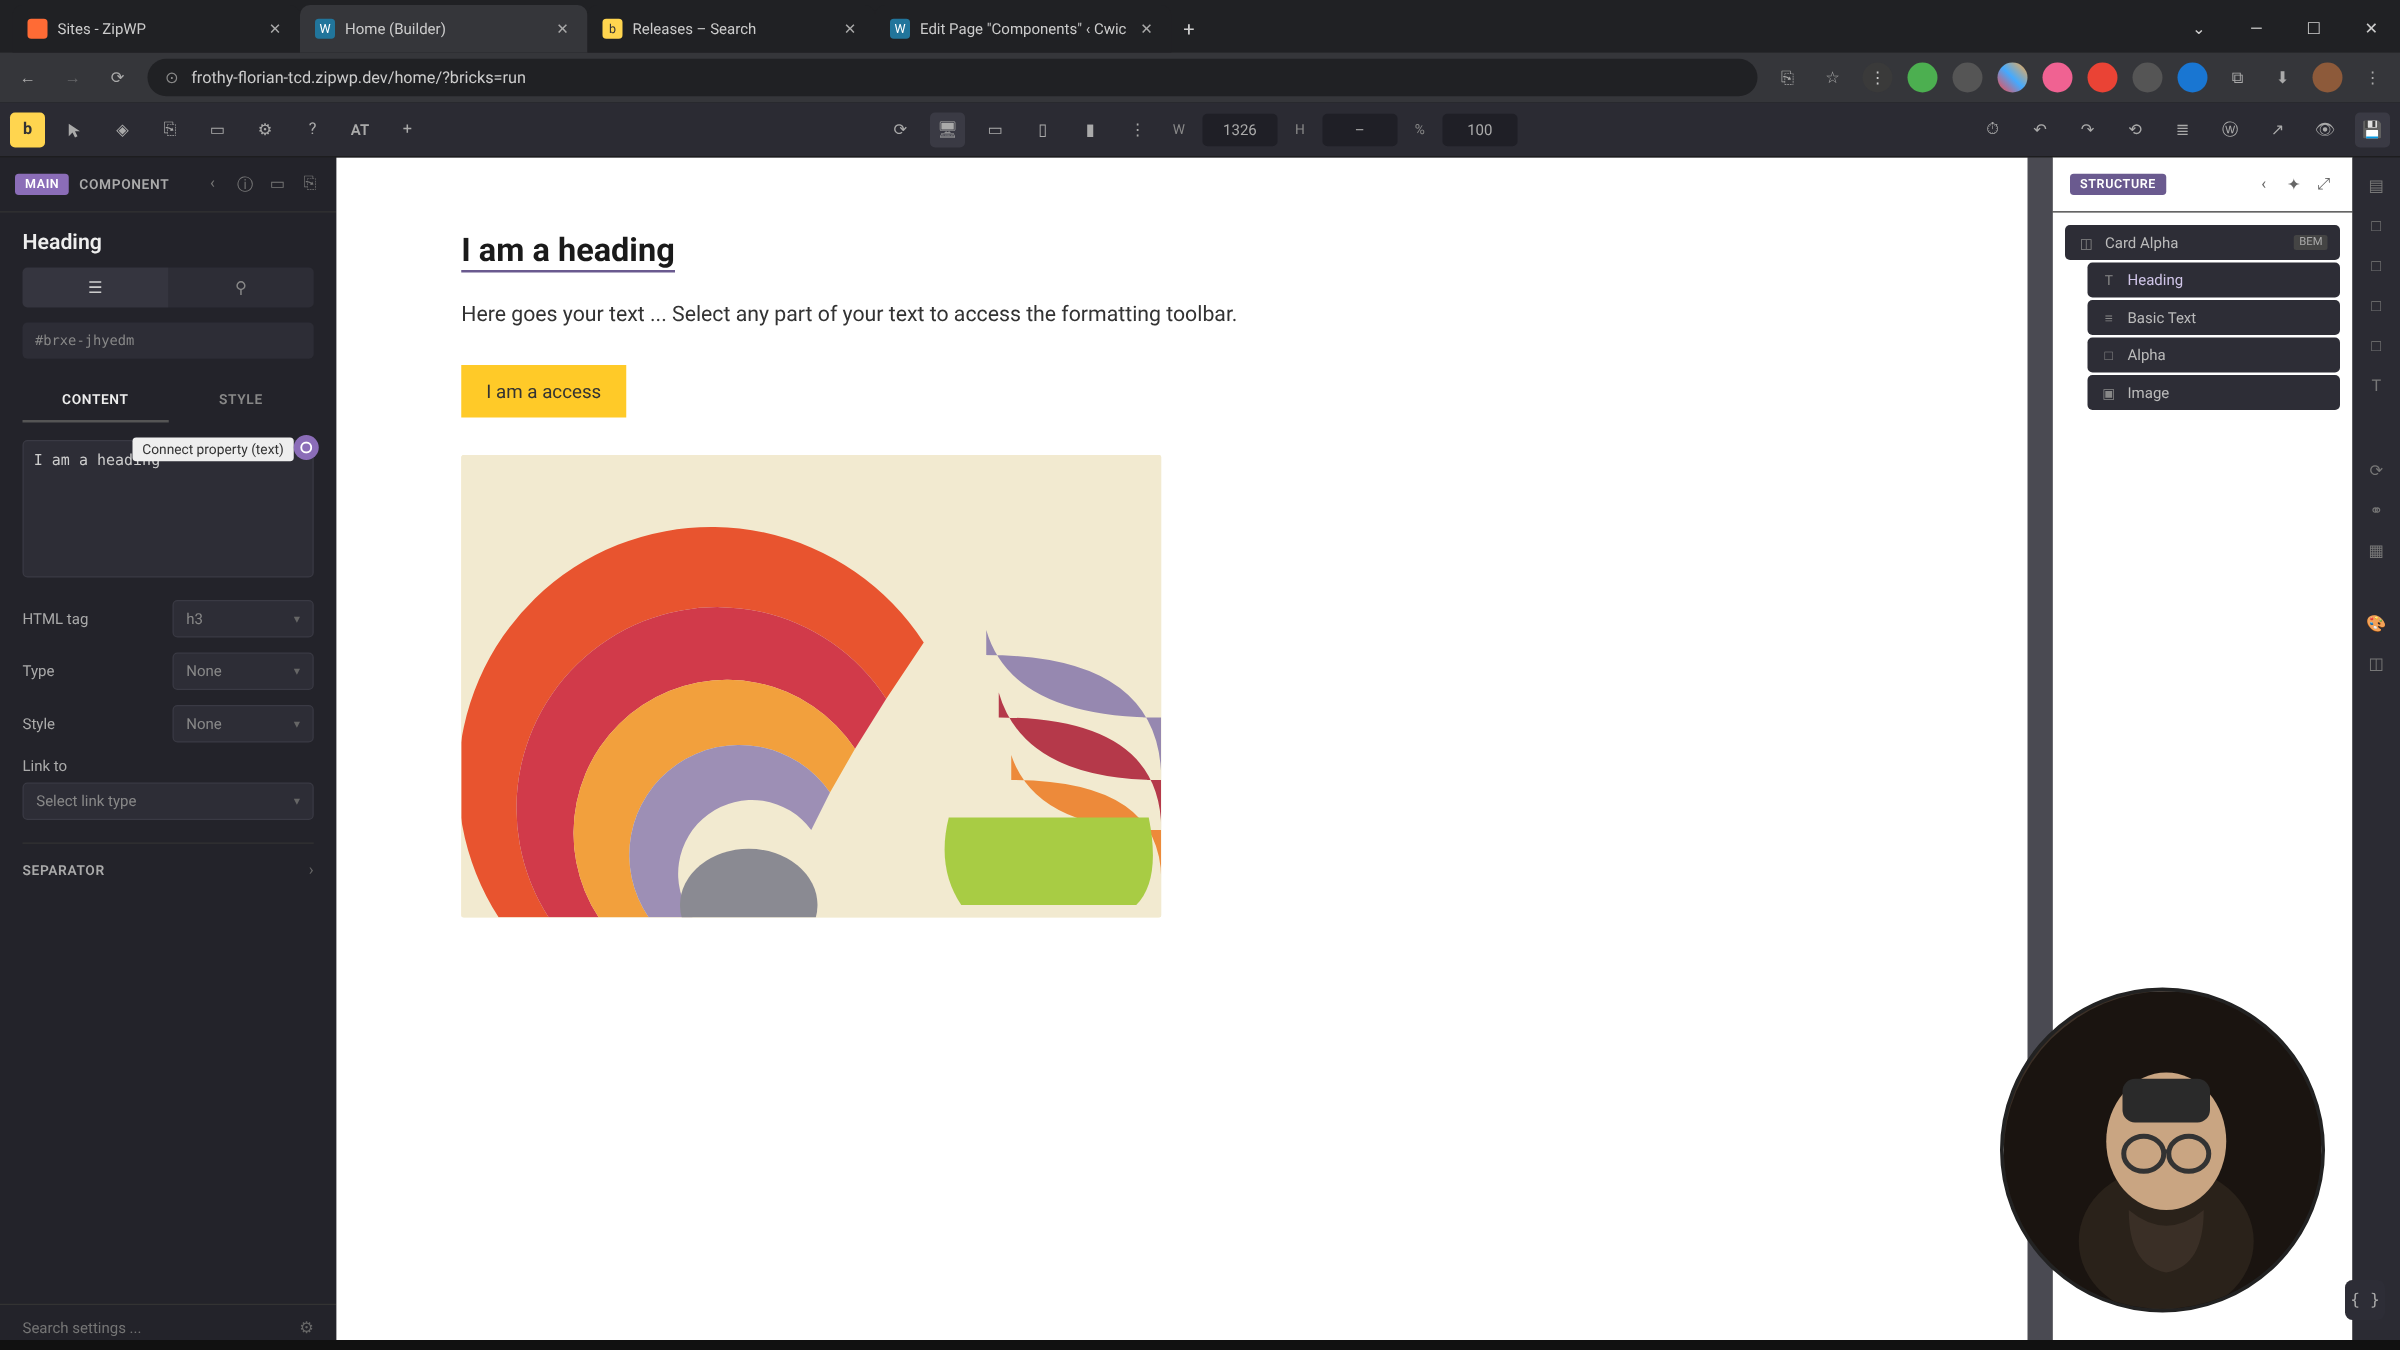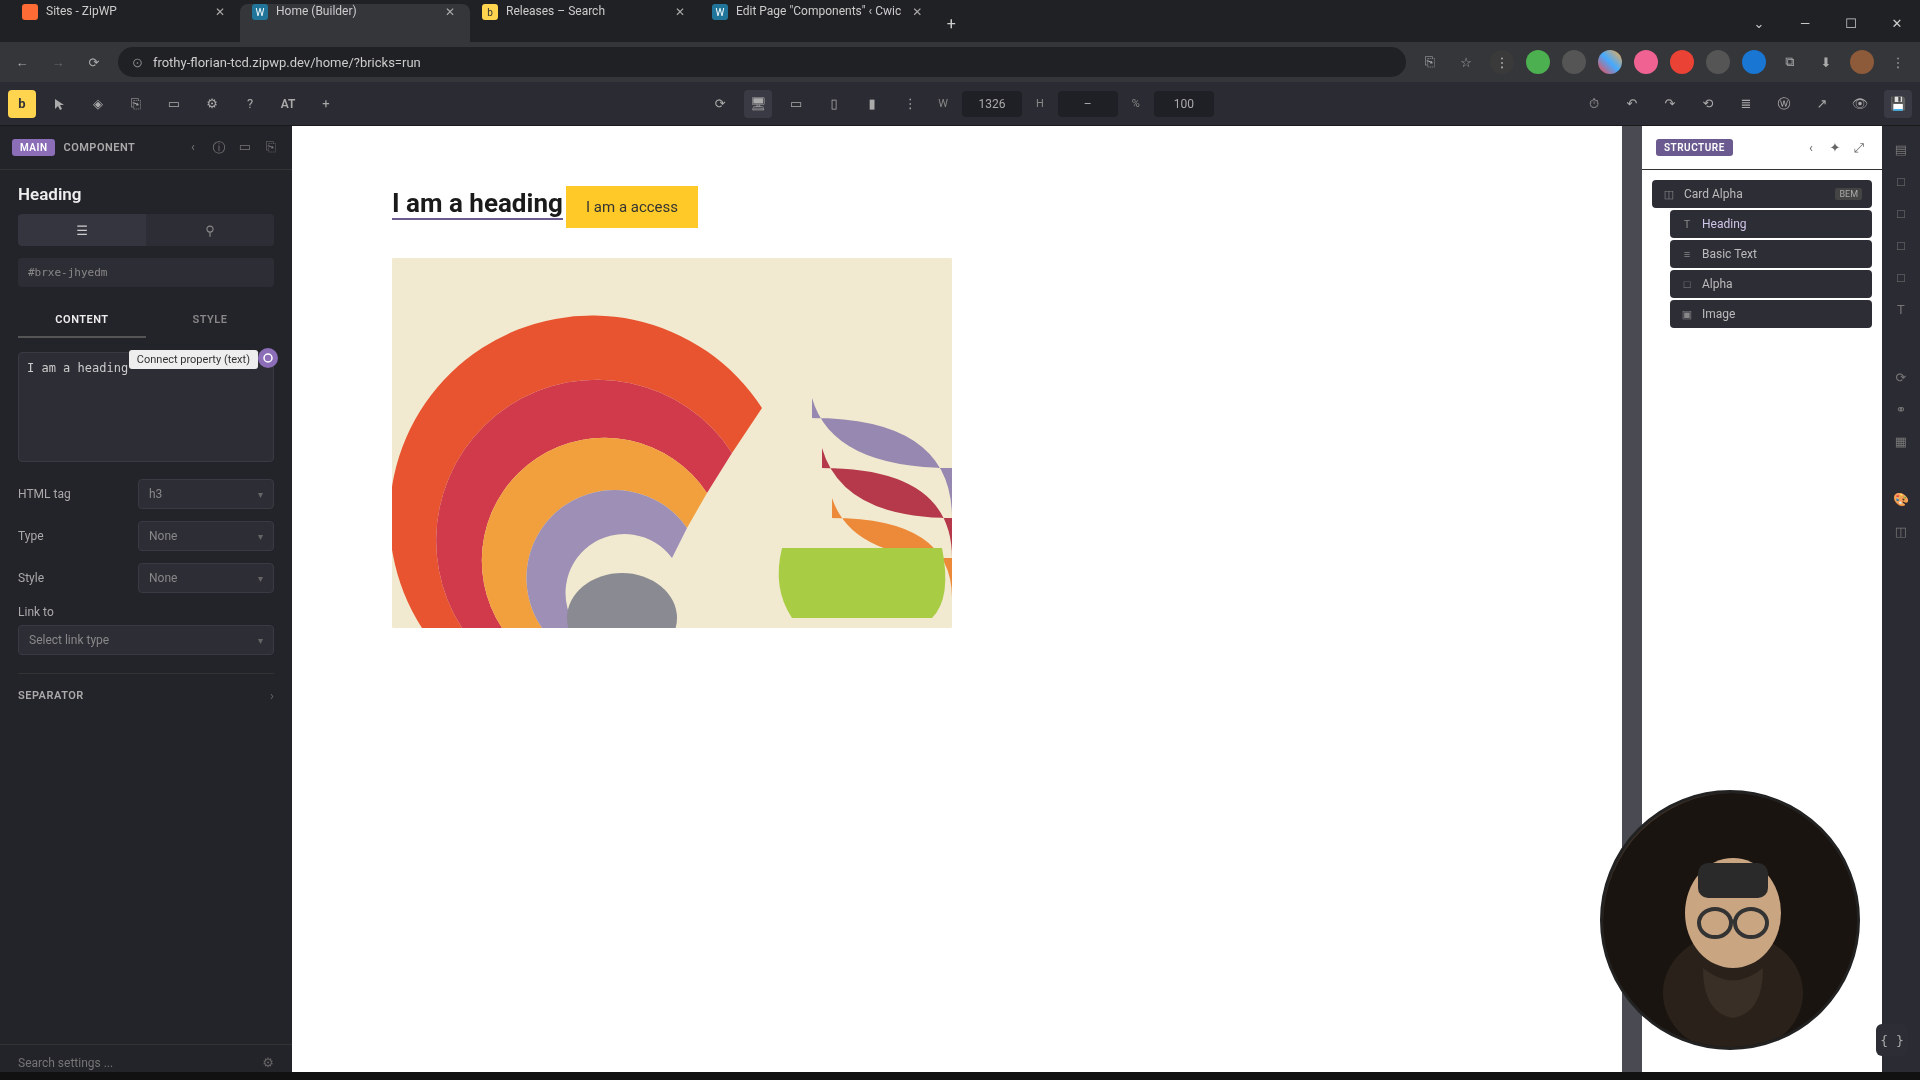--- a/index.html
+++ b/index.html
@@ -1,21 +1,21 @@
 <!DOCTYPE html>
 <html><head>
 <meta charset="utf-8">
 <style>
 * { margin: 0; padding: 0; box-sizing: border-box; font-family: -apple-system, BlinkMacSystemFont, "Segoe UI", Roboto, sans-serif; }
 body { background: #1a1a1a; color: #ccc; font-size: 13px; width: 1920px; height: 1080px; overflow: hidden; position: relative; }
 
 
 .titlebar { height: 42px; background: #202124; display: flex; align-items: flex-end; }
 .tabs { display: flex; height: 38px; padding-left: 10px; gap: 0; }
-.tab { display: flex; gap: 8px; padding: 0 12px; height: 38px; min-width: 230px; max-width: 250px; background: #202124; color: #ccc; font-size: 12px; border-radius: 8px 8px 0 0; position: relative; }
+.tab { display: flex; align-items: center; gap: 8px; padding: 0 12px; height: 38px; min-width: 230px; max-width: 250px; background: #202124; color: #ccc; font-size: 12px; border-radius: 8px 8px 0 0; position: relative; }
 .tab.active { background: #35363a; }
 .tab .fav { width: 16px; height: 16px; border-radius: 3px; flex-shrink: 0; display:flex; align-items:center; justify-content:center; font-size:10px; }
 .tab .title { flex: 1; white-space: nowrap; overflow: hidden; text-overflow: ellipsis; }
 .tab .close { width: 16px; height: 16px; color: #aaa; cursor: pointer; display:flex; align-items:center; justify-content:center; }
 .newtab { width: 28px; display: flex; align-items: center; justify-content: center; color: #ccc; cursor: pointer; font-size: 16px; }
 .winctrl { margin-left: auto; display: flex; }
 .winctrl div { width: 46px; height: 38px; display:flex; align-items:center; justify-content:center; color:#ccc; cursor:pointer; }
 
 .addrbar { height: 40px; background: #35363a; display: flex; align-items: center; padding: 0 10px; gap: 12px; }
 .navbtn { width: 24px; height: 24px; display:flex; align-items:center; justify-content:center; color:#aaa; cursor:pointer; border-radius: 50%; }
@@ -27,21 +27,21 @@
 .logo { width: 28px; height: 28px; background: #ffd54f; border-radius: 4px; display:flex; align-items:center; justify-content:center; font-weight:bold; color:#333; }
 .tbicon { width: 28px; height: 28px; display:flex; align-items:center; justify-content:center; color:#aaa; cursor:pointer; border-radius:4px; }
 .tbsep { flex: 1; }
 .dim-input { width: 60px; height: 26px; background: #1f1f26; border: none; border-radius: 4px; color: #aaa; text-align: center; font-size: 12px; }
 .dim-label { color:#888; font-size:11px; padding: 0 4px; }
 
 
 .main { display: flex; height: calc(100% - 126px); }
 
 
-.leftpanel { width: 292px; background: #23232a; display: flex; flex-direction: column; }
+.leftpanel { width: 269px; background: #23232a; display: flex; flex-direction: column; }
 .lp-head { height: 44px; display: flex; align-items: center; padding: 0 12px; gap: 8px; border-bottom: 1px solid #333; }
 .badge { background: #8b6db8; color: #fff; font-size: 10px; font-weight: 600; padding: 3px 8px; border-radius: 3px; letter-spacing: 0.5px; }
 .lp-head-txt { color: #aaa; font-size: 11px; font-weight: 600; letter-spacing: 0.5px; }
 .lp-head-icons { margin-left: auto; display: flex; gap: 8px; }
 .lp-head-icons span { width:18px; color:#777; cursor:pointer; text-align:center; }
 
 .lp-title { padding: 14px 18px 10px; font-size: 17px; font-weight: 600; color: #eee; }
 .lp-tabs { display: flex; padding: 0 18px; gap: 0; }
 .lp-tab { flex: 1; height: 32px; display:flex; align-items:center; justify-content:center; background:#2d2d36; cursor:pointer; color:#888; }
 .lp-tab.active { background:#35353f; color:#ccc; }
@@ -288,20 +288,21 @@
 
     <div class="lp-search">
       <input placeholder="Search settings ..." style="">
       <span style="color:#666">⚙</span>
     </div>
   </div>
 
   <div class="canvas-wrap">
     <div class="canvas">
       <h3 class="heading">I am a heading</h3>
+      <p class="body-text">Here goes your text ... Select any part of your text to access the formatting toolbar.</p>
       <div class="btn">I am a access</div>
       <div class="demo-img">
         <svg width="560" height="370" viewBox="0 0 560 370">
           <rect width="560" height="370" fill="#f2ead0"></rect>
 
           <path d="M 30 370 A 200 200 0 0 1 370 150 L 340 195 A 155 155 0 0 0 70 370 Z" fill="#e8542f"></path>
           <path d="M 70 370 A 155 155 0 0 1 340 195 L 315 235 A 115 115 0 0 0 110 370 Z" fill="#d13a4a"></path>
           <path d="M 110 370 A 115 115 0 0 1 315 235 L 295 270 A 80 80 0 0 0 150 370 Z" fill="#f2a03d"></path>
           <path d="M 150 370 A 80 80 0 0 1 295 270 L 280 300 A 50 50 0 0 0 185 370 Z" fill="#9d8fb5"></path>
           <ellipse cx="230" cy="360" rx="55" ry="45" fill="#8a8a92"></ellipse>

